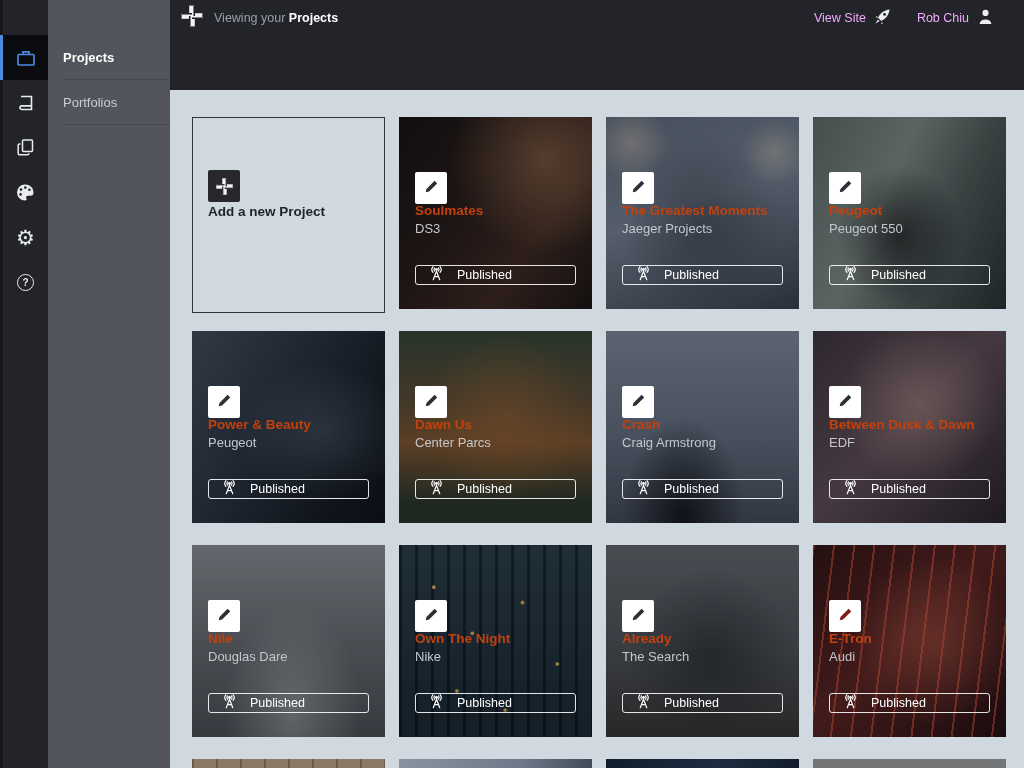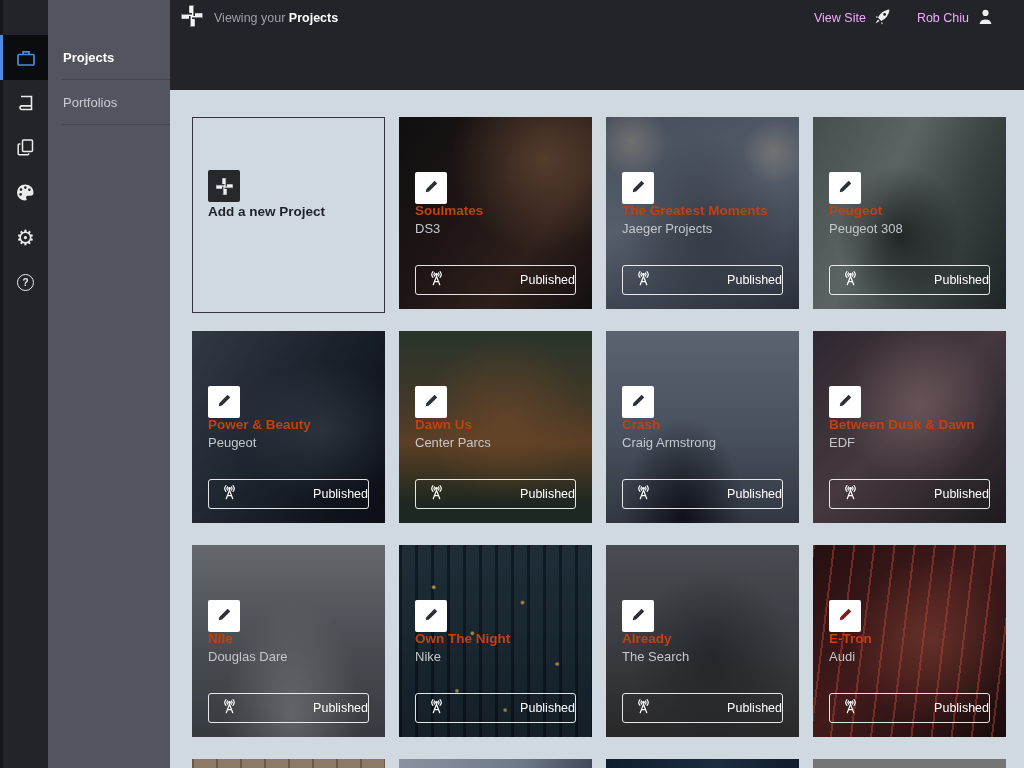--- a/index.html
+++ b/index.html
@@ -40,21 +40,21 @@
   
   .content { position:absolute; left:170px; top:90px; right:0; bottom:0; background:#d0d9e0; overflow:hidden; }
   .grid { display:grid; grid-template-columns:repeat(4,193px); grid-auto-rows:192px; gap:22px 14px; padding:27px 18px 0 22px; }
 
   .card { position:relative; width:193px; height:192px; overflow:hidden; cursor:pointer; }
   .card-img { position:absolute; inset:0; }
   .card-shade { position:absolute; inset:0; background:rgba(15,20,30,0.27); }
   .edit-btn { position:absolute; left:16px; top:55px; width:32px; height:32px; background:#ffffff; border:none; border-radius:2px; display:flex; align-items:center; justify-content:center; cursor:pointer; color:#2b2f36; }
   .card-title { position:absolute; left:16px; top:86px; right:6px; font-size:13.5px; font-weight:bold; color:#c2410c; white-space:nowrap; overflow:hidden; }
   .card-sub { position:absolute; left:16px; top:104px; right:21px; font-size:13px; color:#c3c7cc; white-space:nowrap; overflow:hidden; }
-  .badge { position:absolute; left:16px; right:16px; top:148px; height:30px; border:1px solid rgba(250,251,252,0.9); border-radius:3px; display:flex; align-items:center; padding-left:10px; gap:10px; color:#ffffff;justify-content:space-between; }
+  .badge { position:absolute; left:16px; right:16px; top:148px; height:20px; border:1px solid rgba(250,251,252,0.9); border-radius:3px; display:flex; align-items:center; padding-left:10px; gap:10px; color:#ffffff; }
   .badge span { font-size:12.5px; }
 
   
   .add-card { position:relative; width:193px; height:196px; border:1px solid #33363b; cursor:pointer; }
   .add-square { position:absolute; left:15px; top:52px; width:32px; height:32px; background:#26282c; border-radius:2px; display:flex; align-items:center; justify-content:center; }
   .add-label { position:absolute; left:15px; top:86px; font-size:13.5px; font-weight:bold; color:#1f2328; }
 </style>
 </head>
 <body>
 
@@ -215,21 +215,21 @@
     <div class="card-img" style="background: radial-gradient(at 45% 62%, rgba(22, 25, 23, 0.75), rgba(0, 0, 0, 0) 42%), linear-gradient(115deg, rgb(90, 101, 95) 0%, rgb(121, 131, 125) 38%, rgb(75, 84, 80) 65%, rgb(38, 45, 42) 100%);"></div>
     <div class="card-shade"></div>
     <button class="edit-btn" style="color: rgb(43, 47, 54);">
       <span>
         <svg width="15" height="15" viewBox="0 0 16 16">
           <path d="M11.3 1.9 l2.8 2.8 -8.7 8.7 -3.6.8 .8-3.6 z" fill="currentColor"></path>
         </svg>
       </span>
     </button>
     <div class="card-title">Peugeot</div>
-    <div class="card-sub">Peugeot 308</div>
+    <div class="card-sub">Peugeot 550</div>
     <div class="badge">
       <span>
         <svg width="21" height="17" viewBox="0 0 22 17" fill="none" stroke="#ffffff" stroke-width="1.25" stroke-linecap="round">
           <circle cx="11" cy="4.3" r="1.5" fill="#ffffff" stroke="none"></circle>
           <path d="M11 6.2 L7.6 15 M11 6.2 L14.4 15 M9 11.7 L13 11.7"></path>
           <path d="M7.3 1.3 a4.6 4.6 0 0 0 0 6 M8.9 2.7 a2.6 2.6 0 0 0 0 3.2"></path>
           <path d="M14.7 1.3 a4.6 4.6 0 0 1 0 6 M13.1 2.7 a2.6 2.6 0 0 1 0 3.2"></path>
         </svg>
       </span>
       <span>Published</span>

